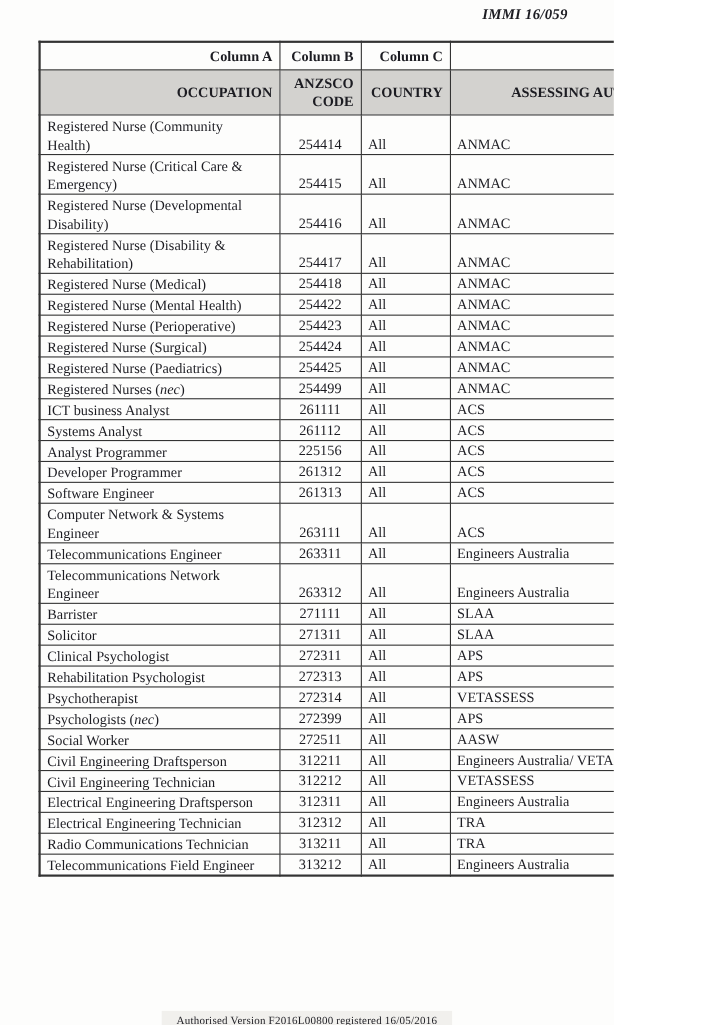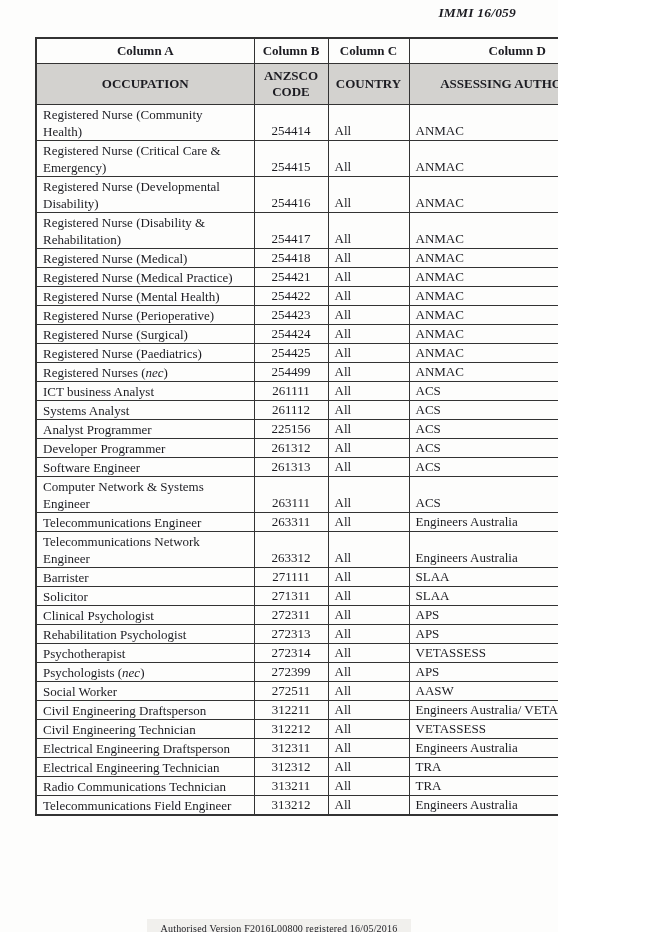--- a/index.html
+++ b/index.html
@@ -41,21 +41,21 @@
     table-layout: fixed;
     border: 2px solid var(--border);
     font-size: 13px;
   }
   .occ-table th, .occ-table td {
     border: 1px solid var(--border);
     overflow: hidden;
   }
   .occ-table th {
     font-weight: bold;
-    text-align: center;
+    text-align: right;
     padding: 1px 6px;
     vertical-align: middle;
     line-height: 16px;
   }
   tr.hdr-labels th { height: 25px; background: #fdfdfc; }
   tr.hdr-fields th { height: 41px; background: var(--header-bg); }
   .occ-table td {
     padding: 0 6px;
     line-height: 17px;
     height: 19px;
@@ -132,26 +132,20 @@
           <td class="col-c">All</td>
           <td class="col-d">ANMAC</td>
         </tr>
         <tr>
           <td class="col-a">Registered Nurse (Medical)</td>
           <td class="col-b">254418</td>
           <td class="col-c">All</td>
           <td class="col-d">ANMAC</td>
         </tr>
         <tr>
-          <td class="col-a">Registered Nurse (Medical Practice)</td>
-          <td class="col-b">254421</td>
-          <td class="col-c">All</td>
-          <td class="col-d">ANMAC</td>
-        </tr>
-        <tr>
           <td class="col-a">Registered Nurse (Mental Health)</td>
           <td class="col-b">254422</td>
           <td class="col-c">All</td>
           <td class="col-d">ANMAC</td>
         </tr>
         <tr>
           <td class="col-a">Registered Nurse (Perioperative)</td>
           <td class="col-b">254423</td>
           <td class="col-c">All</td>
           <td class="col-d">ANMAC</td>

